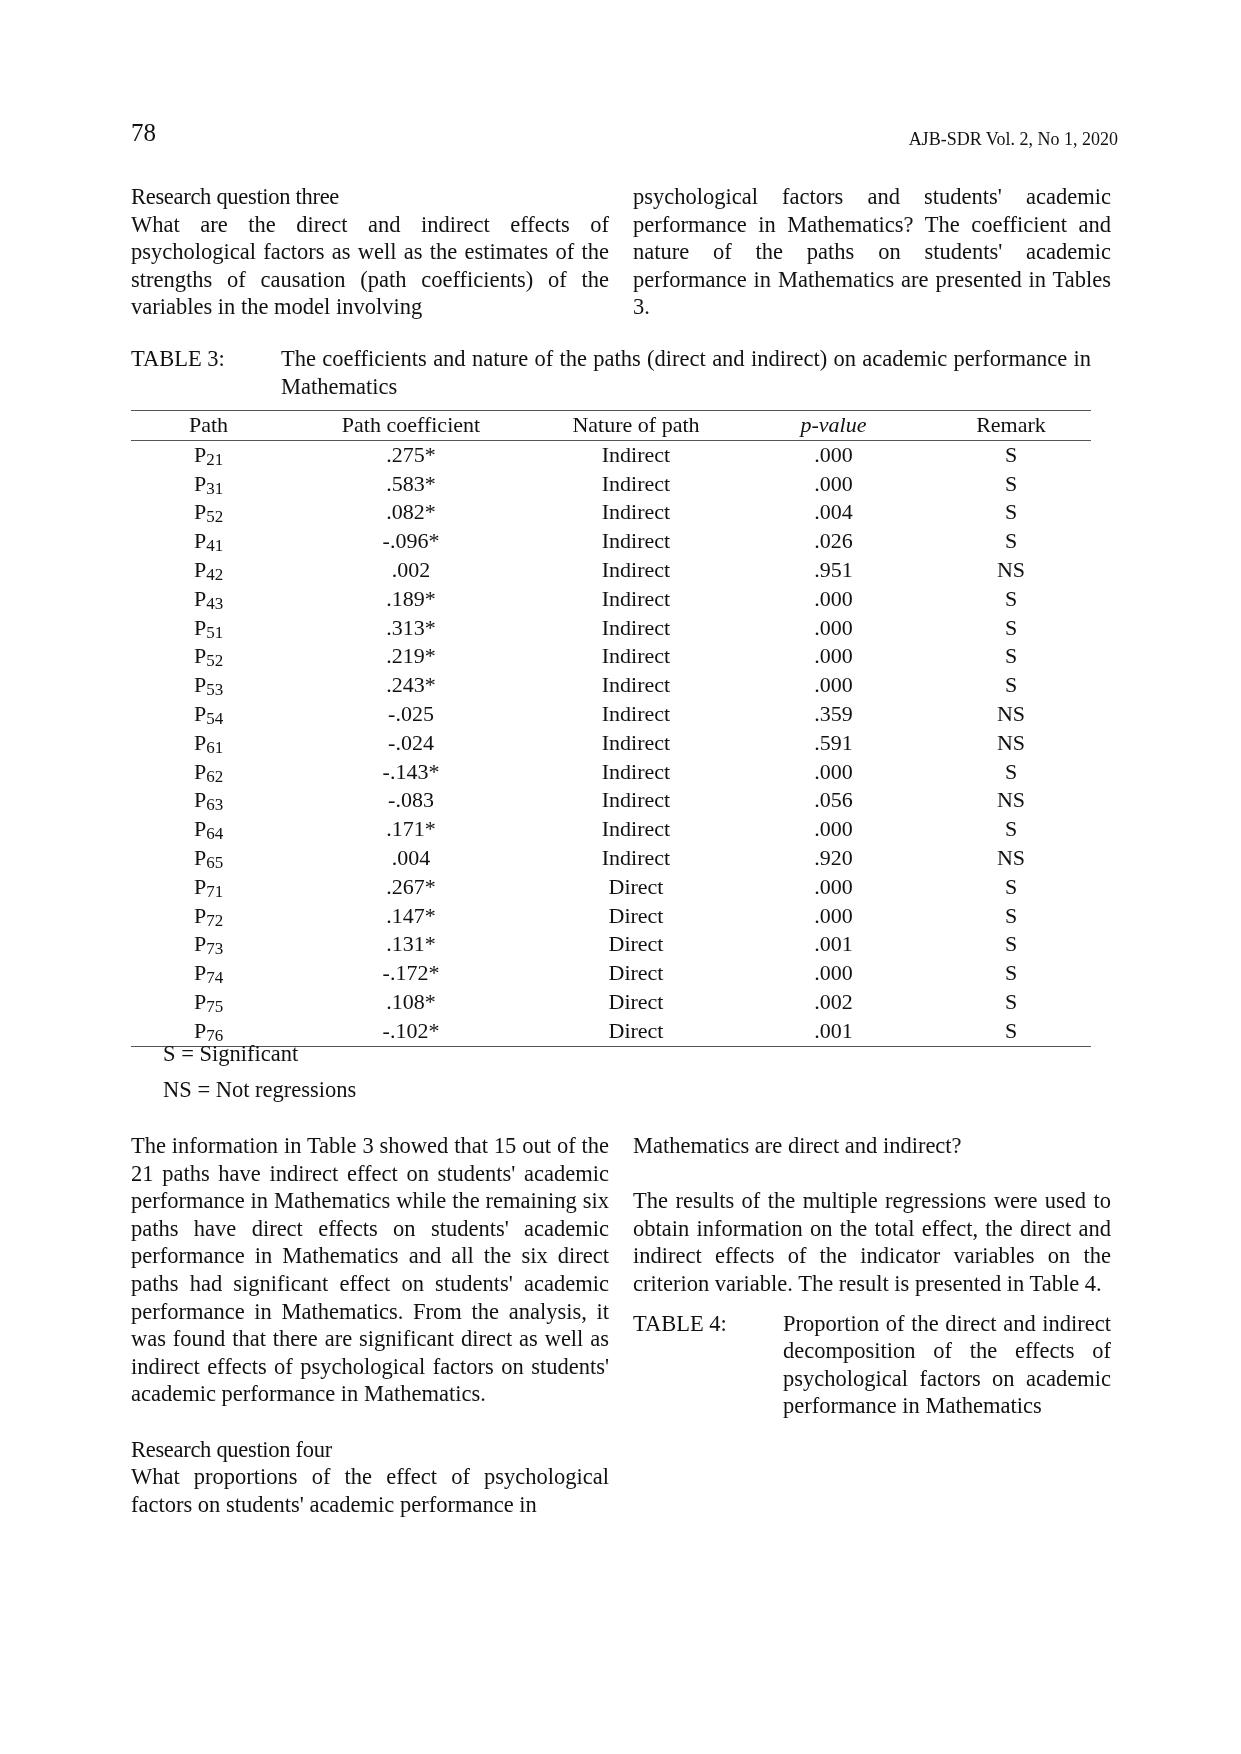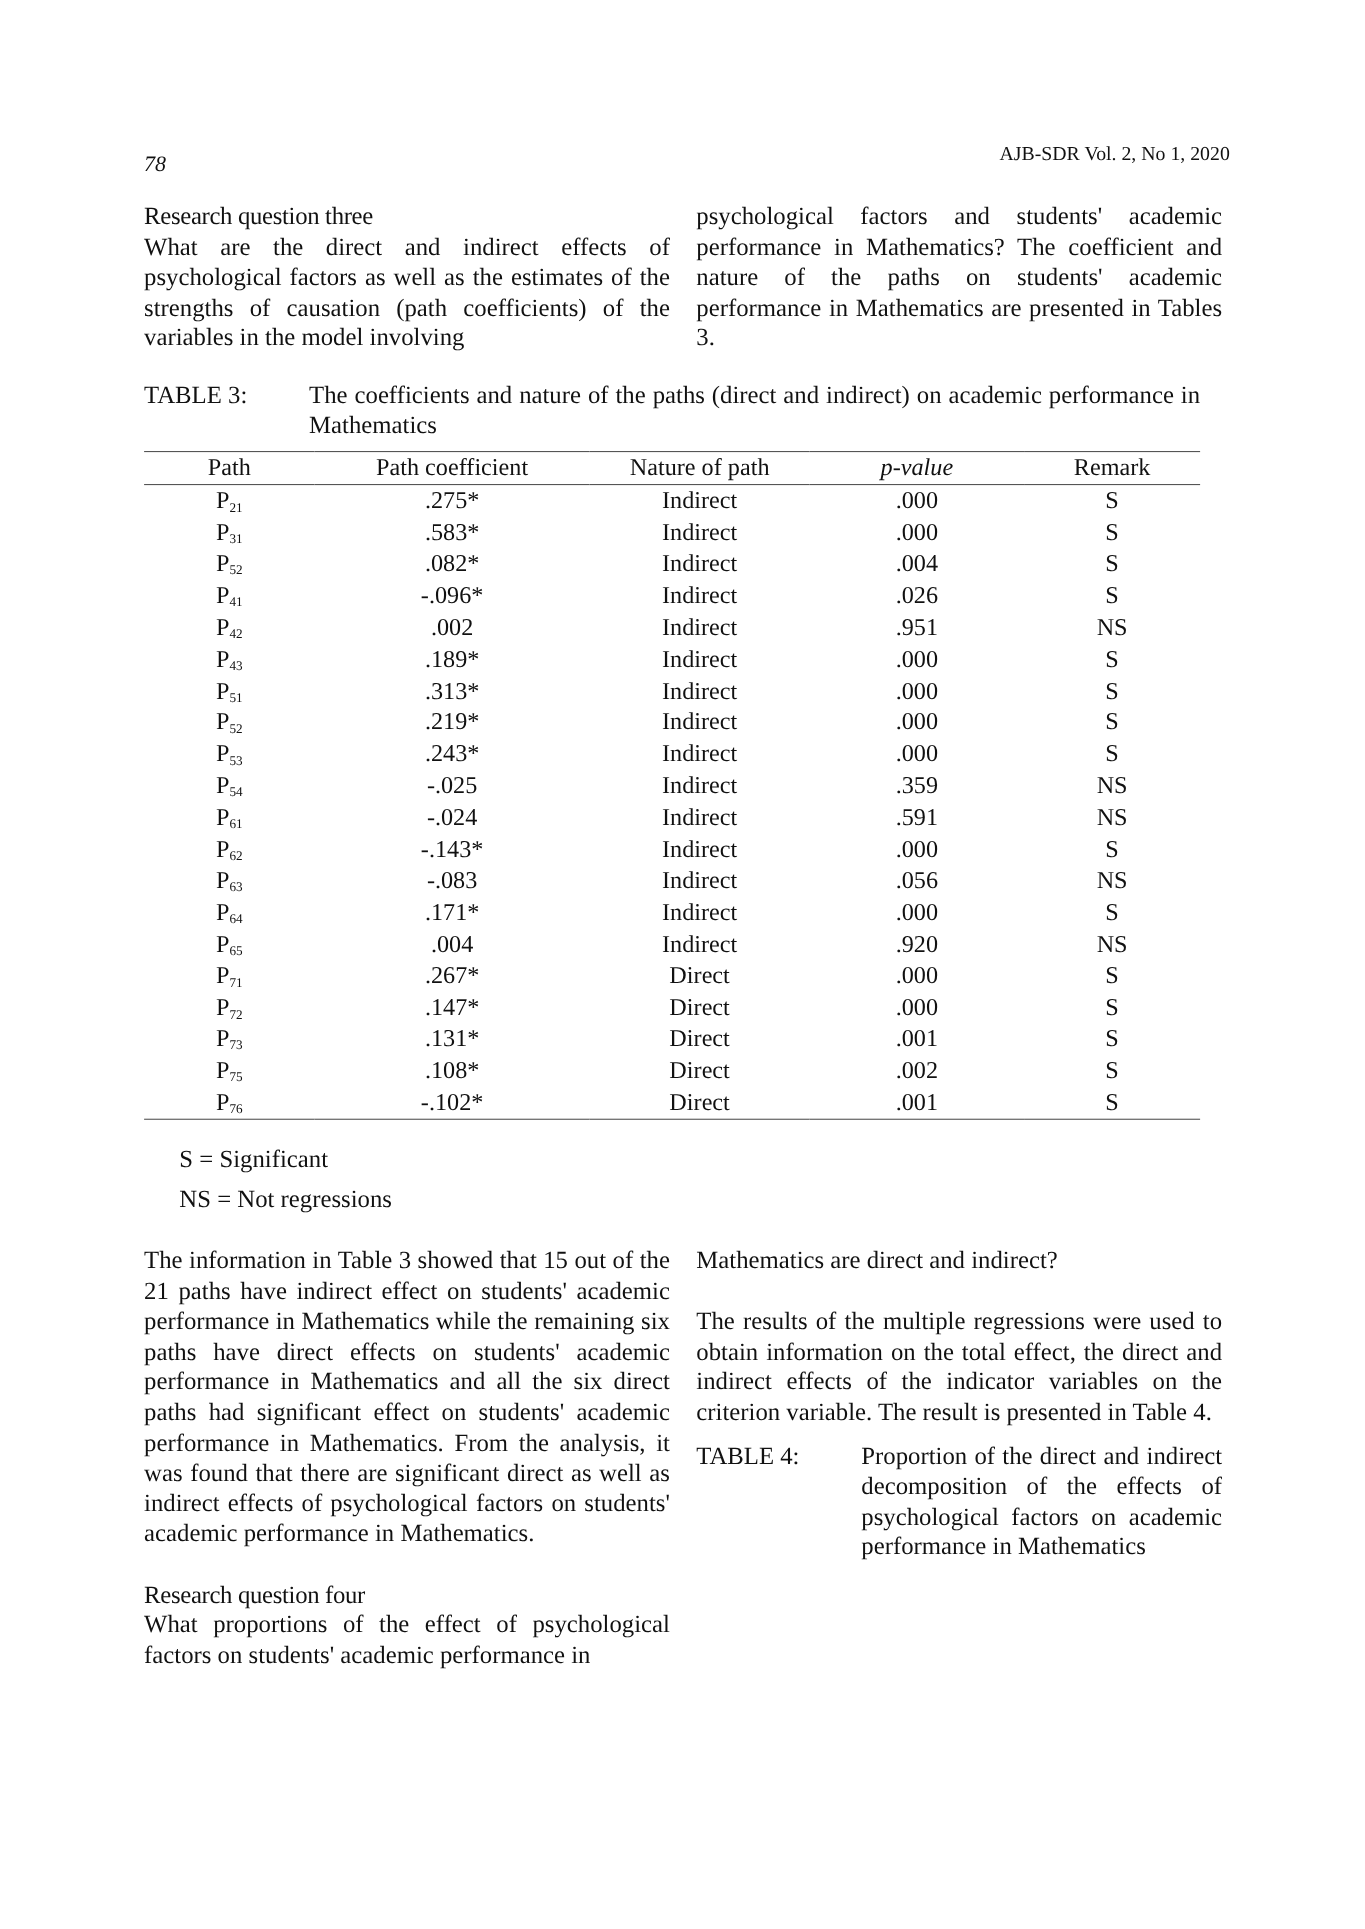--- a/index.html
+++ b/index.html
@@ -11,23 +11,22 @@
       width: 1241px;
       height: 1754px;
       position: relative;
       font-family: "Liberation Serif", "DejaVu Serif", serif;
       color: #111111;
       overflow: hidden;
     }
     .page-number {
       position: absolute;
       left: 131px;
-      top: 138px;
-      font-size: 20px;
-      font-style: italic;
+      top: 119px;
+      font-size: 25px;
     }
     .running-head {
       position: absolute;
       right: 123px;
       top: 129px;
       font-size: 18px;
     }
     .col {
       position: absolute;
       width: 478px;
@@ -94,21 +93,21 @@
     }
     table.path-table tr:last-child td {
       border-bottom: 1.5px solid #555;
     }
     .col-path { width: 155px; }
     .col-coef { width: 250px; }
     .col-nature { width: 200px; }
     .col-p { width: 195px; font-style: italic; }
     .col-remark { width: 160px; margin-top: 21px; }
     td.path-cell sub {
-      font-size: 12px;
+      font-size: 17px;
       vertical-align: -3px;
       line-height: 0;
     }
     .legend {
       position: absolute;
       left: 131px;
       top: 1040px;
       font-size: 22.5px;
       line-height: 27px;
     }
@@ -291,20 +290,27 @@
             <td>S</td>
           </tr>
           <tr>
             <td class="path-cell"><span>P</span><sub>73</sub></td>
             <td>.131*</td>
             <td>Direct</td>
             <td>.001</td>
             <td>S</td>
           </tr>
           <tr>
+            <td class="path-cell"><span>P</span><sub>74</sub></td>
+            <td>-.172*</td>
+            <td>Direct</td>
+            <td>.000</td>
+            <td>S</td>
+          </tr>
+          <tr>
             <td class="path-cell"><span>P</span><sub>75</sub></td>
             <td>.108*</td>
             <td>Direct</td>
             <td>.002</td>
             <td>S</td>
           </tr>
           <tr>
             <td class="path-cell"><span>P</span><sub>76</sub></td>
             <td>-.102*</td>
             <td>Direct</td>

